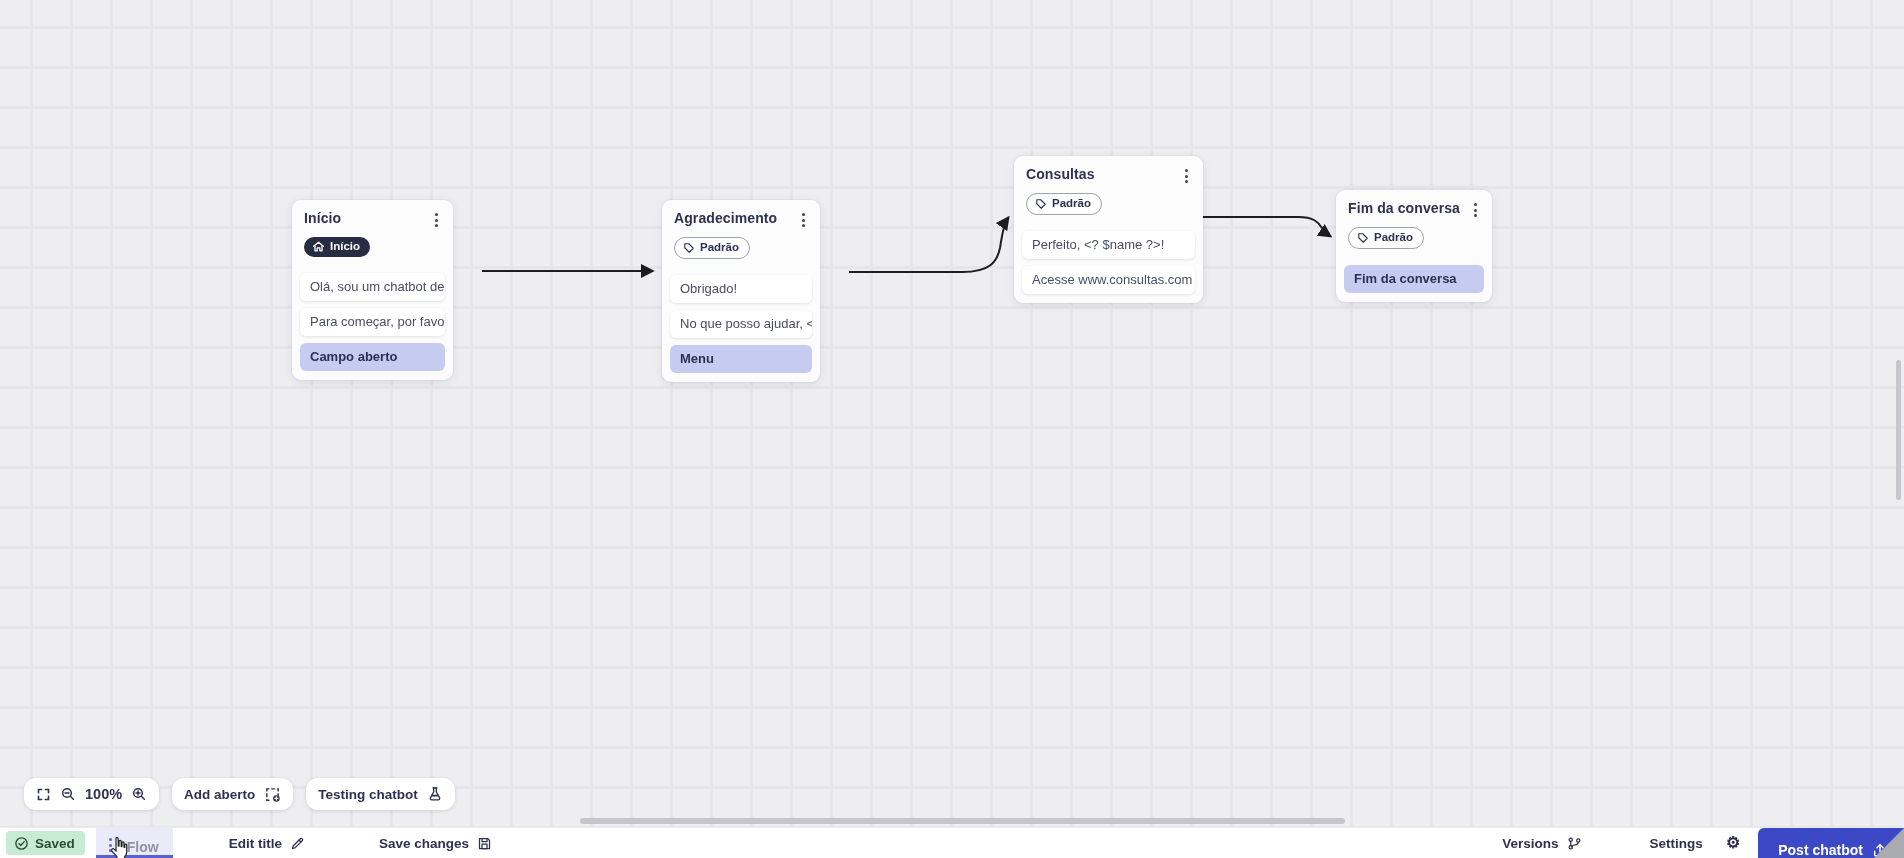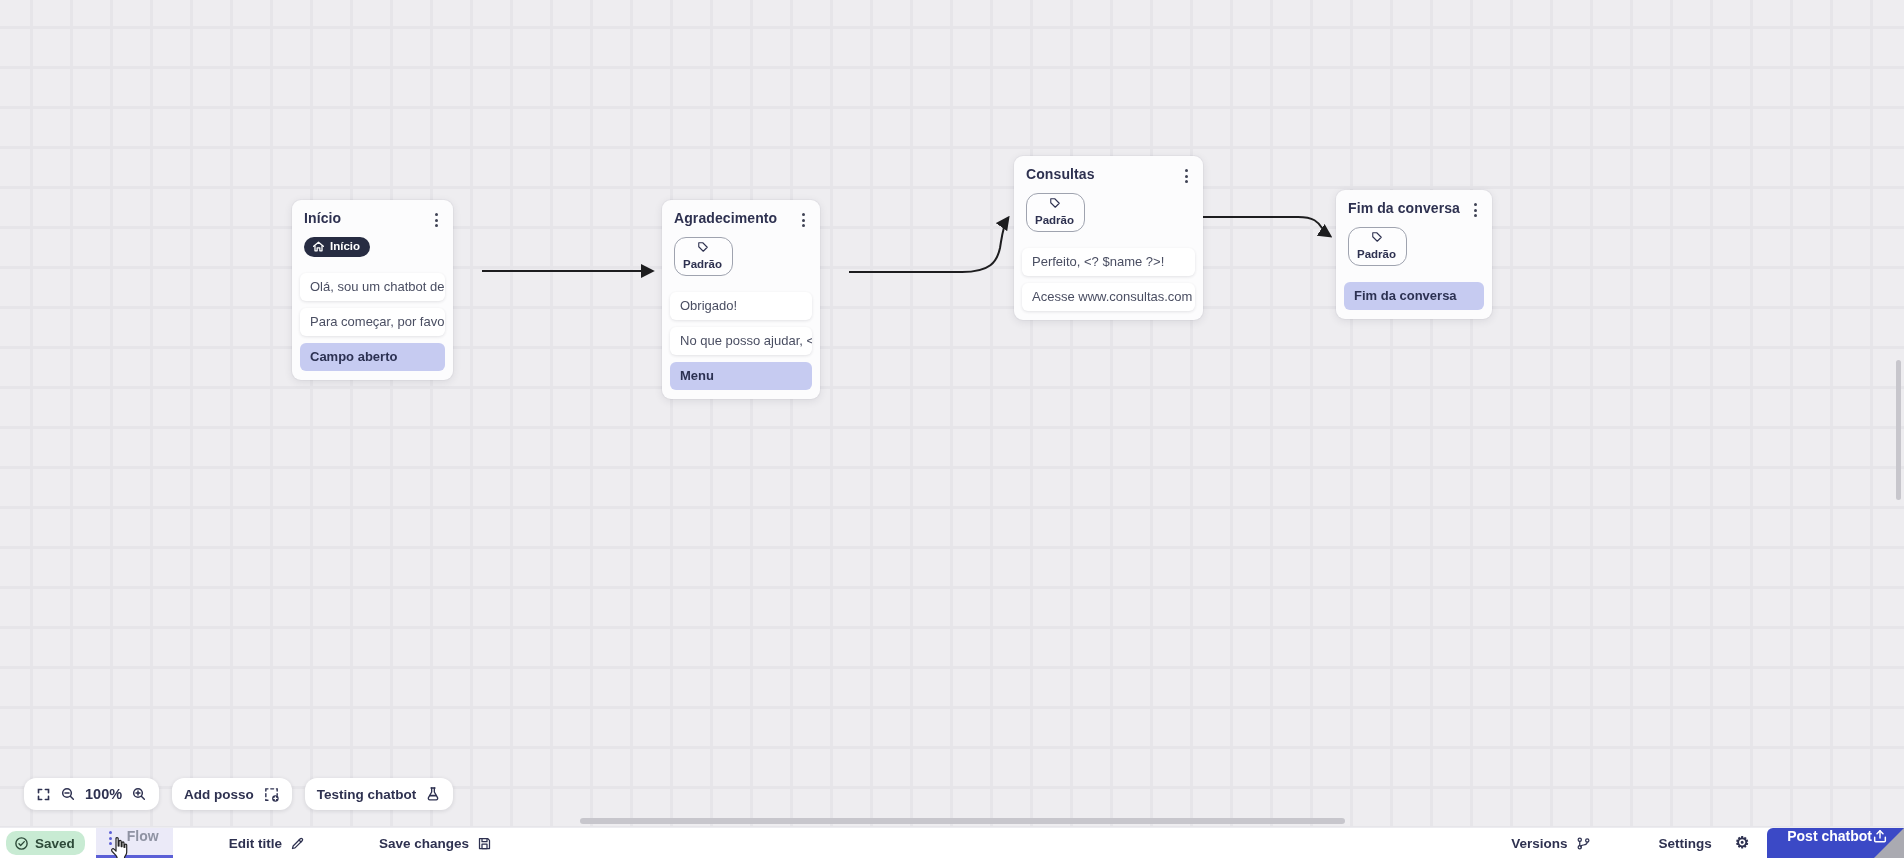--- a/index.html
+++ b/index.html
@@ -21,21 +21,21 @@
   .node{position:absolute;background:#fcfcfd;border-radius:9px;
     box-shadow:0 2px 8px rgba(40,40,60,.10), 0 0 0 1px rgba(40,40,60,.03);
     padding:8px 8px 9px 8px;box-sizing:border-box;}
   .node-head{display:flex;align-items:flex-start;justify-content:space-between;padding:2px 2px 0 4px;}
   .node-title{font-size:14px;font-weight:700;color:#2e3150;letter-spacing:.1px;}
   .kebab{display:flex;flex-direction:column;gap:2.5px;padding:3px 5px;cursor:pointer;}
   .kebab i{width:3px;height:3px;border-radius:50%;background:#3f4254;display:block;}
   .badge{display:inline-flex;align-items:center;gap:5px;margin:7px 0 9px 4px;
     border-radius:12px;font-size:11.5px;font-weight:700;padding:3px 10px 4px 8px;line-height:13px;}
   .badge-dark{background:#272c42;color:#ffffff;}
-  .badge-outline{background:#fdfdfe;color:#2e3150;border:1px solid #9fa3af;flex-direction:column;}
+  .badge-outline{background:#fdfdfe;color:#2e3150;border:1px solid #9fa3af;}
   .block{border-radius:6px;margin-top:7px;padding:6px 10px;font-size:13px;line-height:16px;
     white-space:nowrap;overflow:hidden;}
   .block.bubble{background:#ffffff;color:#4a4e62;font-weight:500;
     box-shadow:0 1px 3px rgba(40,40,60,.12);}
   .block.input{background:#c6cbf1;color:#2c3152;font-weight:700;}
 
   
   .canvas-toolbar{position:absolute;left:24px;top:778px;display:flex;gap:13px;align-items:center;}
   .pill{background:#ffffff;border-radius:12px;height:32px;display:flex;align-items:center;
     padding:0 12px;gap:9px;box-shadow:0 1px 4px rgba(40,40,60,.14);color:#2e3150;font-size:13.5px;font-weight:600;}
@@ -43,29 +43,29 @@
   .icon-btn{display:flex;align-items:center;justify-content:center;cursor:pointer;}
 
   
   .hscroll{position:absolute;left:580px;top:818px;width:765px;height:6px;border-radius:3px;background:#c7c6cc;}
   .vscroll{position:absolute;left:1896px;top:360px;width:5px;height:140px;border-radius:3px;background:#c7c6cc;}
 
   
   .bottombar{position:absolute;left:0;bottom:0;width:1904px;height:30px;background:#ffffff;
     border-top:1px solid #ececf0;display:flex;align-items:center;font-size:13.5px;color:#2e3150;}
   .saved-pill{display:flex;align-items:center;gap:6px;background:#c8ebd3;color:#2d4a39;
-    border-radius:10px;height:24px;padding:0 10px 0 8px;margin-left:6px;font-weight:600;}
-  .flow-tab{display:flex;align-items:flex-start;gap:10px;height:30px;padding:0 14px 0 8px;margin-left:11px;
+    border-radius:4px;height:24px;padding:0 10px 0 8px;margin-left:6px;font-weight:600;}
+  .flow-tab{display:flex;align-items:flex-end;gap:10px;height:30px;padding:0 14px 0 8px;margin-left:11px;
     background:#ebeaf8;border-bottom:3px solid #5b5fd6;box-sizing:border-box;cursor:pointer;}
   .flow-tab .kebab i{background:#5b5fd6;}
   .flow-tab .tab-label{color:#8f93a3;font-weight:700;font-size:14px;}
   .bar-item{display:flex;align-items:center;gap:8px;cursor:pointer;font-weight:600;padding-left:36px;}
   .gear-glyph{font-size:16px;line-height:16px;color:#2e3150;}
   .post-btn{margin-left:18px;height:30px;background:#3b49c6;color:#ffffff;border:none;
-    display:flex;align-items:flex-start;padding:0 16px 0 20px;font-size:14px;font-weight:700;
+    display:flex;align-items:flex-end;gap:9px;padding:0 16px 0 20px;font-size:14px;font-weight:700;
     border-radius:6px 0 0 0;cursor:pointer;font-family:"Liberation Sans",sans-serif;}
   .spacer{flex:1;}
 
   .corner-triangle{position:absolute;right:0;bottom:0;width:0;height:0;
     border-left:30px solid transparent;border-bottom:30px solid #aaaab1;z-index:60;}
   .cursor{position:absolute;left:108px;top:836px;z-index:70;pointer-events:none;}
 
   svg.ic{display:block;}
 </style>
 </head>
@@ -184,21 +184,21 @@
         <span class="zoom-pct">100%</span>
         <span class="icon-btn">
           <svg class="ic" width="16" height="16" viewBox="0 0 24 24" fill="none" stroke="#2e3150" stroke-width="2.2" stroke-linecap="round">
             <circle cx="10.5" cy="10.5" r="6.5"></circle>
               <path d="M15.5 15.5 L20 20"></path>
               <path d="M7.5 10.5 h6 M10.5 7.5 v6"></path>
           </svg>
         </span>
       </div>
       <div class="pill">
-        <span>Add posso</span>
+        <span>Add aberto</span>
         <svg class="ic" width="17" height="17" viewBox="0 0 24 24" fill="none" stroke="#2e3150" stroke-width="2" stroke-linecap="round">
           <path d="M4 7 V4 H7"></path>
             <path d="M11 4 h4"></path>
             <path d="M19 4 h1 v3"></path>
             <path d="M4 11 v4"></path>
             <path d="M4 19 v1 h3"></path>
             <path d="M20 11 v2"></path>
           <circle cx="17.5" cy="17.5" r="4.6" fill="#2e3150" stroke="none"></circle>
           <path d="M17.5 15.4 v4.2 M15.4 17.5 h4.2" stroke="#fff" stroke-width="1.8"></path>
         </svg>

